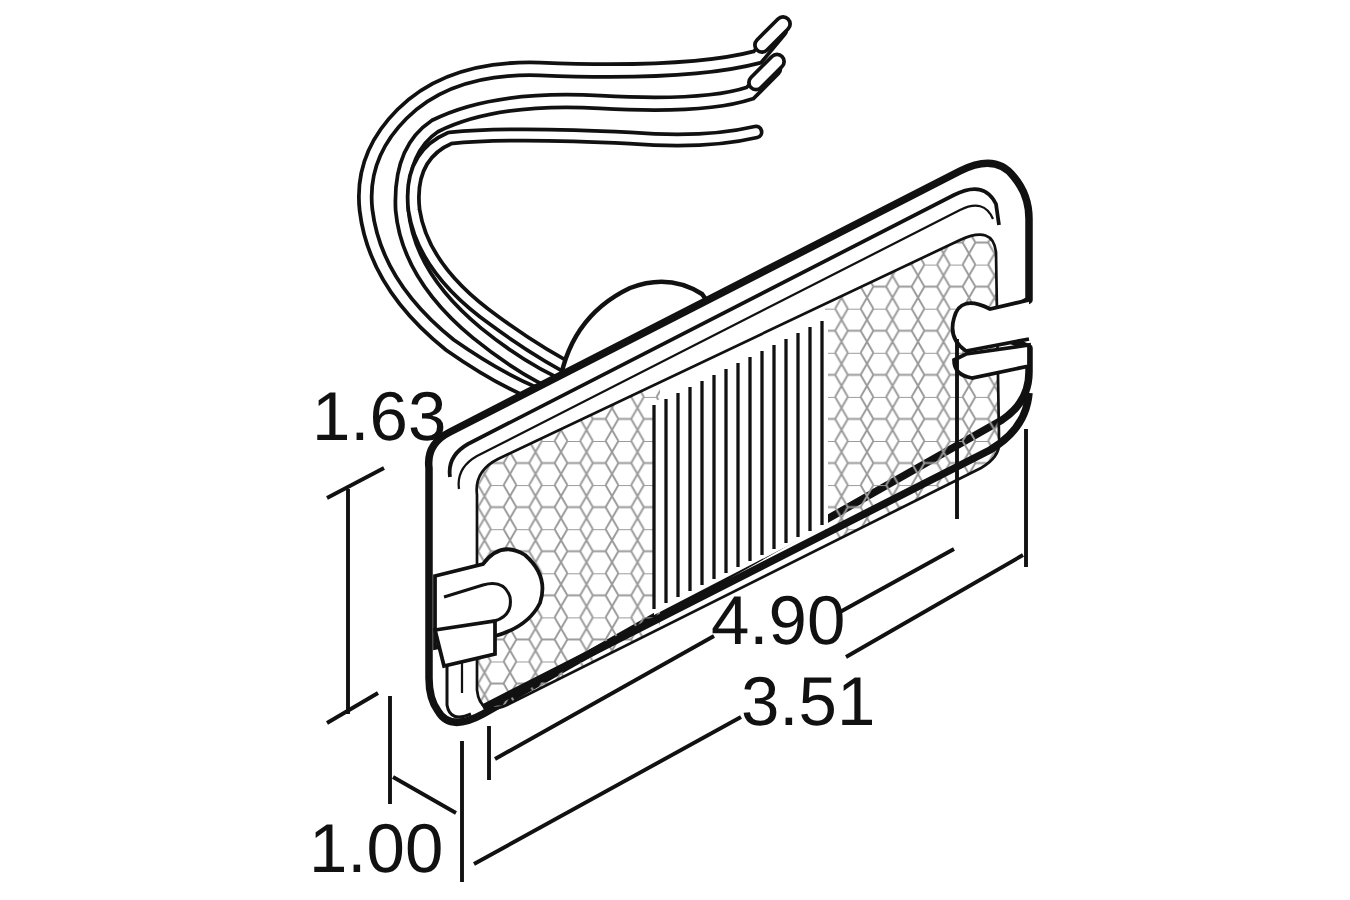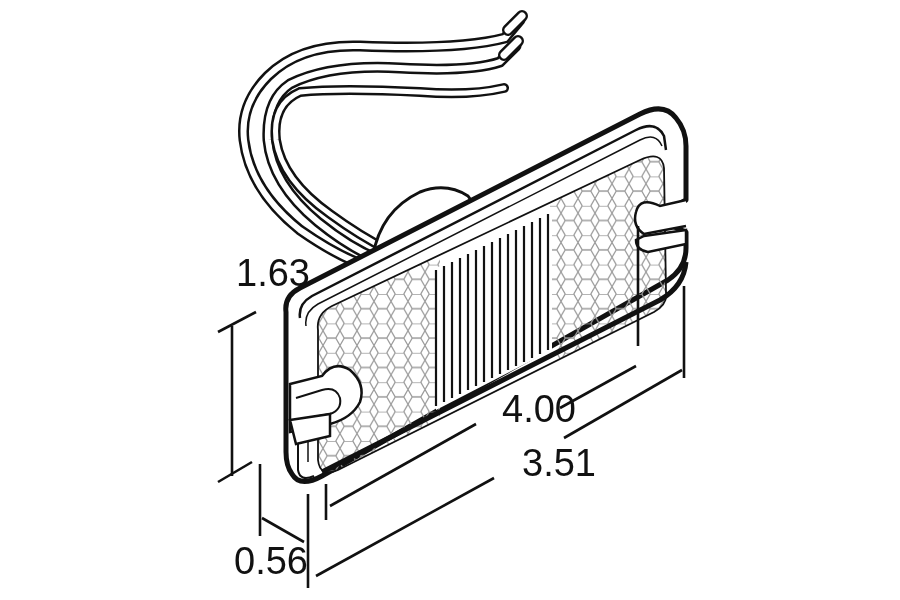--- a/index.html
+++ b/index.html
@@ -1,26 +1,25 @@
 <!DOCTYPE html>
 <html><head>
 <meta charset="utf-8">
 <style>
   html, body { margin:0; padding:0; background:#ffffff; }
   body { width:900px; height:600px; overflow:hidden; position:relative; }
   #canvas { position:absolute; left:0; top:0; width:900px; height:600px; }
   .dim-label {
     position:absolute;
     font-family:"Liberation Sans", sans-serif;
-    font-size:38px;
+    font-size:46px;
     color:#111111;
     letter-spacing:0px;
     line-height:1;
     white-space:nowrap;
-    margin-left:28px;
   }
   #lbl-163 { left:208px; top:254px; }
   #lbl-100 { left:206px; top:542px; }
   #lbl-400 { left:474px; top:390px; }
   #lbl-450 { left:494px; top:444px; }
 </style>
 </head>
 <body>
 
 <svg id="canvas" viewBox="0 0 900 600" xmlns="http://www.w3.org/2000/svg">
@@ -114,15 +113,15 @@
     <line x1="330" y1="506" x2="476" y2="424"></line>
     <line x1="560" y1="408" x2="636" y2="366"></line>
 
     <line x1="684" y1="286" x2="684" y2="378"></line>
     <line x1="316" y1="576" x2="494" y2="478"></line>
     <line x1="564" y1="438" x2="682" y2="370"></line>
   </g>
 </svg>
 
 <div class="dim-label" id="lbl-163">1.63</div>
-<div class="dim-label" id="lbl-100">0.56</div>
-<div class="dim-label" id="lbl-400">4.00</div>
+<div class="dim-label" id="lbl-100">1.00</div>
+<div class="dim-label" id="lbl-400">4.90</div>
 <div class="dim-label" id="lbl-450">3.51</div>
 
 </body></html>

